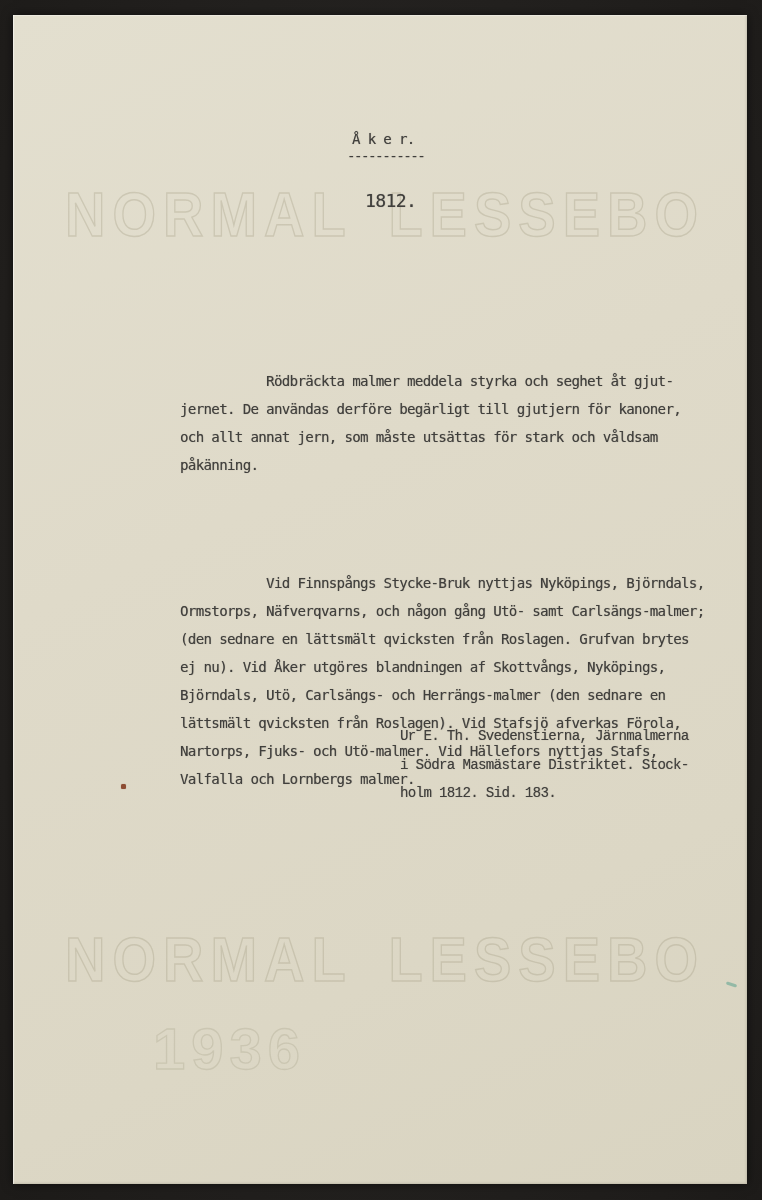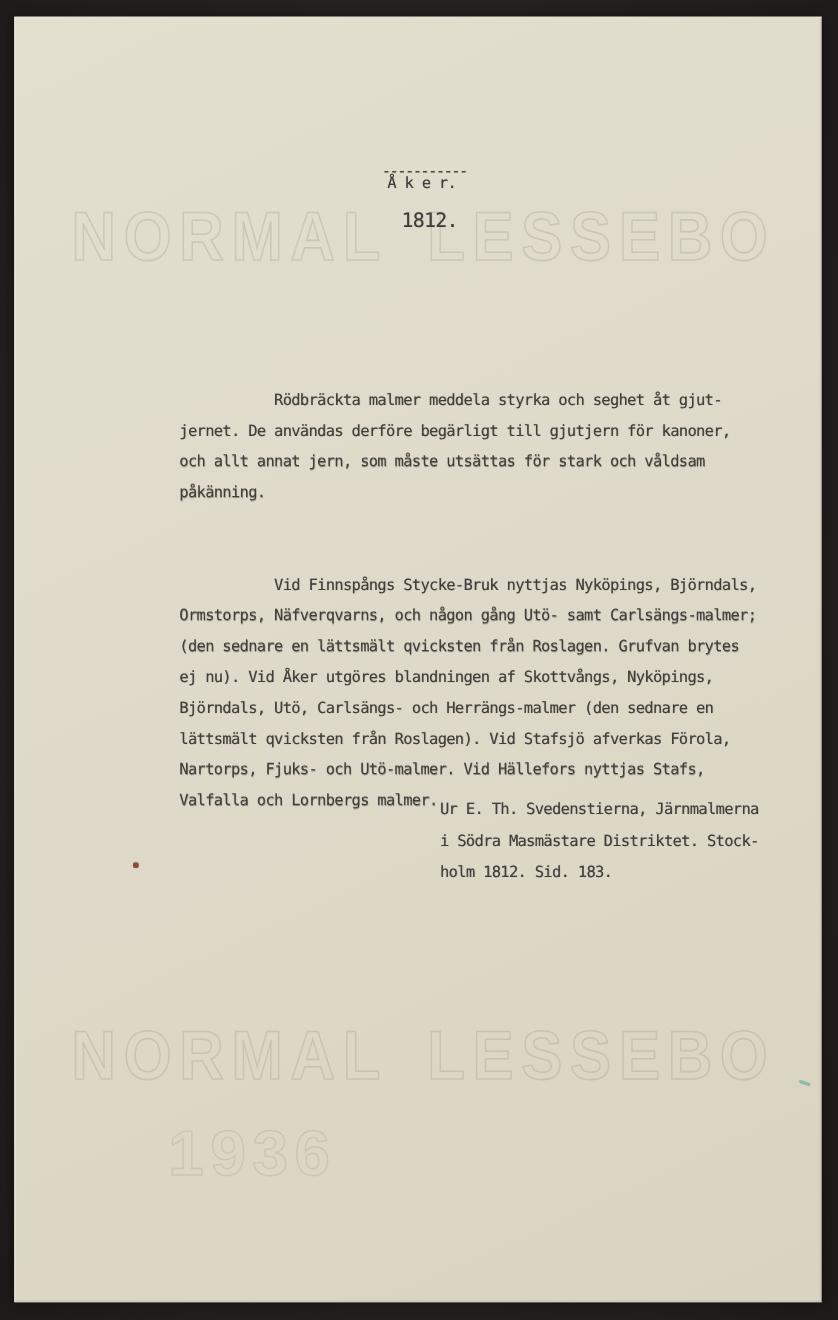--- a/index.html
+++ b/index.html
@@ -24,26 +24,26 @@
       inset -1px -1px 2px rgba(90,85,70,0.18),
       0 0 10px rgba(0,0,0,0.55);
   }
   .typed {
     position: absolute;
     color: #403f3c;
     text-shadow: 0.3px 0.3px 0.7px rgba(64,62,58,0.55);
     letter-spacing: -0.6px;
     white-space: pre;
   }
-  .title   { left: 339px; top: 114px; font-size: 14px; line-height: 20px; margin-top: 28px; }
+  .title   { left: 339px; top: 114px; font-size: 14px; line-height: 20px; }
   .title-underline { left: 334px; top: 131px; font-size: 14px; line-height: 20px; letter-spacing: -1.4px; }
   .year-heading { left: 352px; top: 176px; font-size: 18px; line-height: 20px; }
   .bodytext { left: 150px; top: 279px; font-size: 14px; line-height: 28px; }
-  .bodytext .para { margin: 0; white-space: pre; }
-  .citation { left: 387px; top: 707px; font-size: 14px; line-height: 28.5px; }
+  .bodytext .para { margin: 17px; white-space: pre; }
+  .citation { left: 387px; top: 707px; font-size: 14px; line-height: 28.5px; font-family: Liberation Mono, monospace; }
 
   
   .wm-row {
     position: absolute;
     left: 52px; width: 640px;
     display: flex;
     justify-content: space-between;
     align-items: center;
     pointer-events: none;
   }

